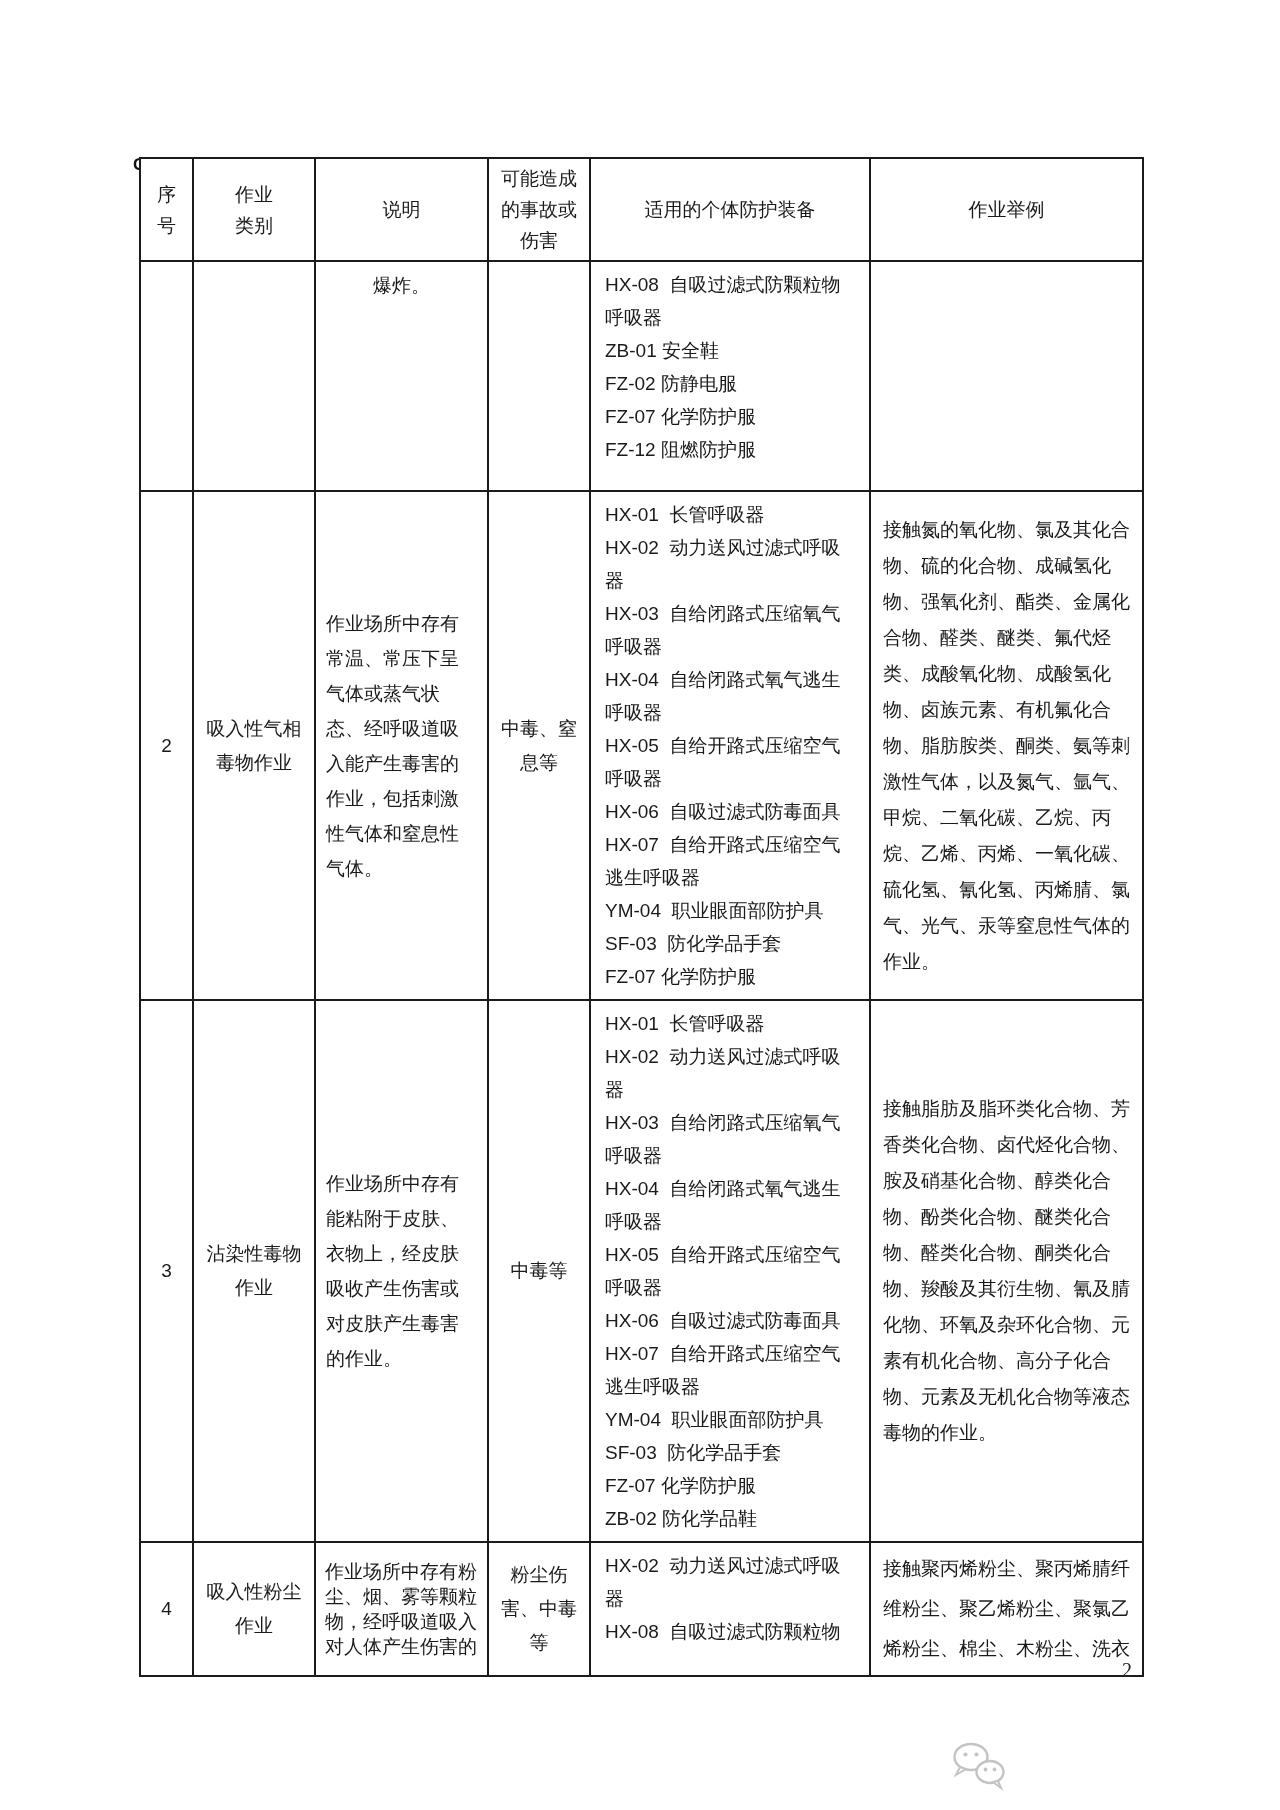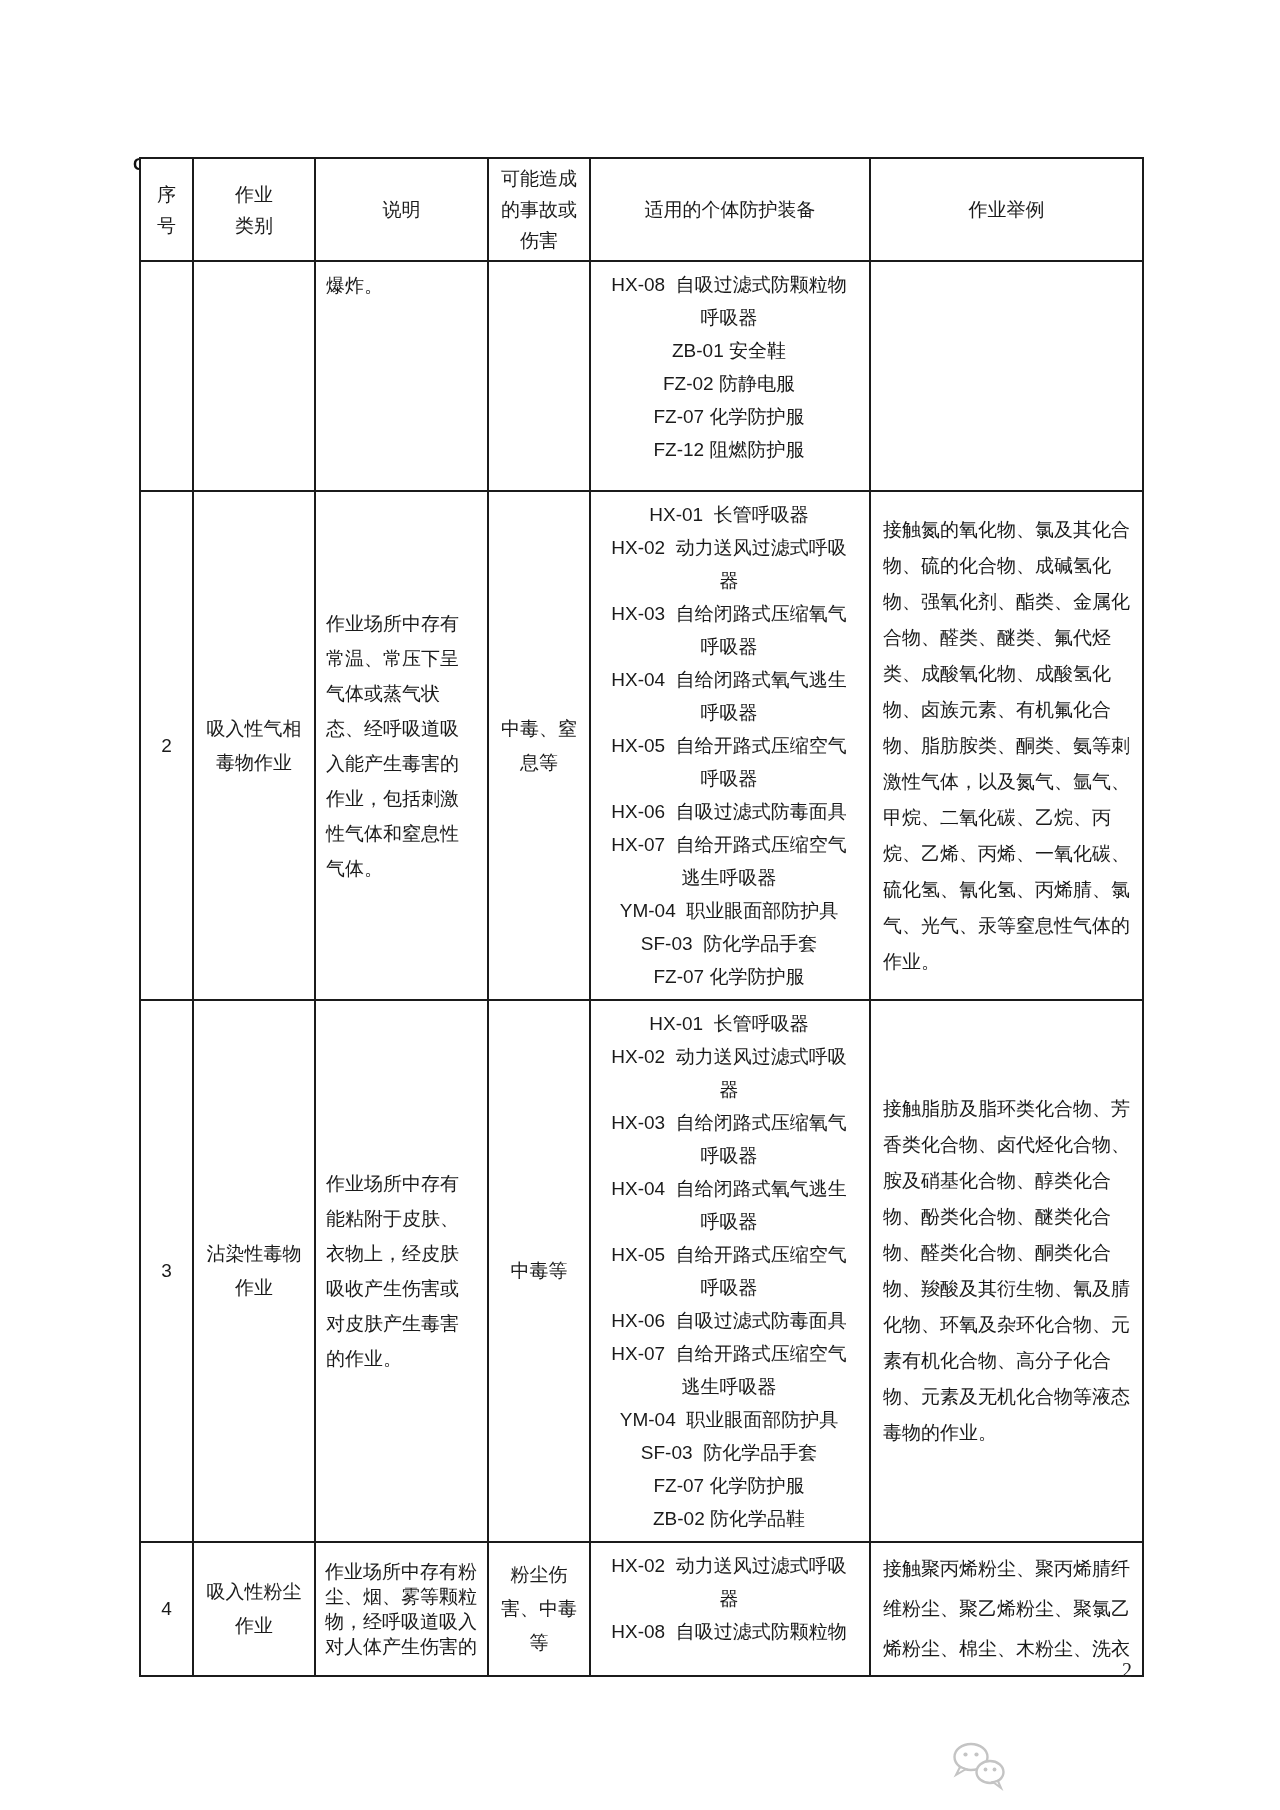--- a/index.html
+++ b/index.html
@@ -26,24 +26,24 @@
   tr.r-head{height:95px;}
   tr.r0{height:230px;}
   tr.r1{height:503px;}
   tr.r2{height:538px;}
   tr.r3{height:100px;}
   td.c-seq,td.c-cat,td.c-haz{
     text-align:center;vertical-align:middle;white-space:pre-line;line-height:34px;
     padding:2px 4px;
   }
   td.c-desc{vertical-align:middle;padding:6px 10px;line-height:35px;text-align:left;}
-  td.c-desc.top{vertical-align:top;}
+  td.c-desc.top{vertical-align:top;text-align:center;}
   td.c-desc.tight{vertical-align:top;line-height:25px;padding:16px 9px;margin-left:44px;}
   td.c-ppe{vertical-align:top;padding:6px 16px 6px 14px;line-height:33px;text-align:left;}
-  .ppe-item{white-space:pre-wrap;text-align:center;}
+  .ppe-item{white-space:pre-wrap;}
   td.c-ex{vertical-align:middle;padding:6px 10px 6px 12px;line-height:36px;text-align:left;}
   td.c-ex.tight{line-height:40px;vertical-align:top;}
   .page-num{
     position:absolute;left:1122px;top:1659px;
     font-family:"Liberation Serif", serif;font-size:20px;color:#222;
   }
   .watermark{
     position:absolute;left:948px;top:1740px;display:flex;align-items:center;gap:8px;
   }
   .watermark .wm-text{

